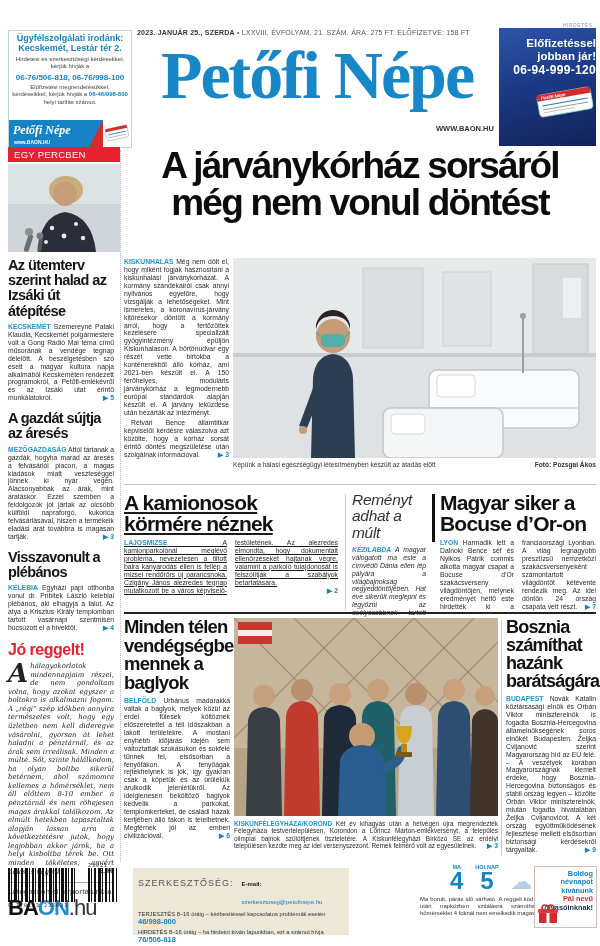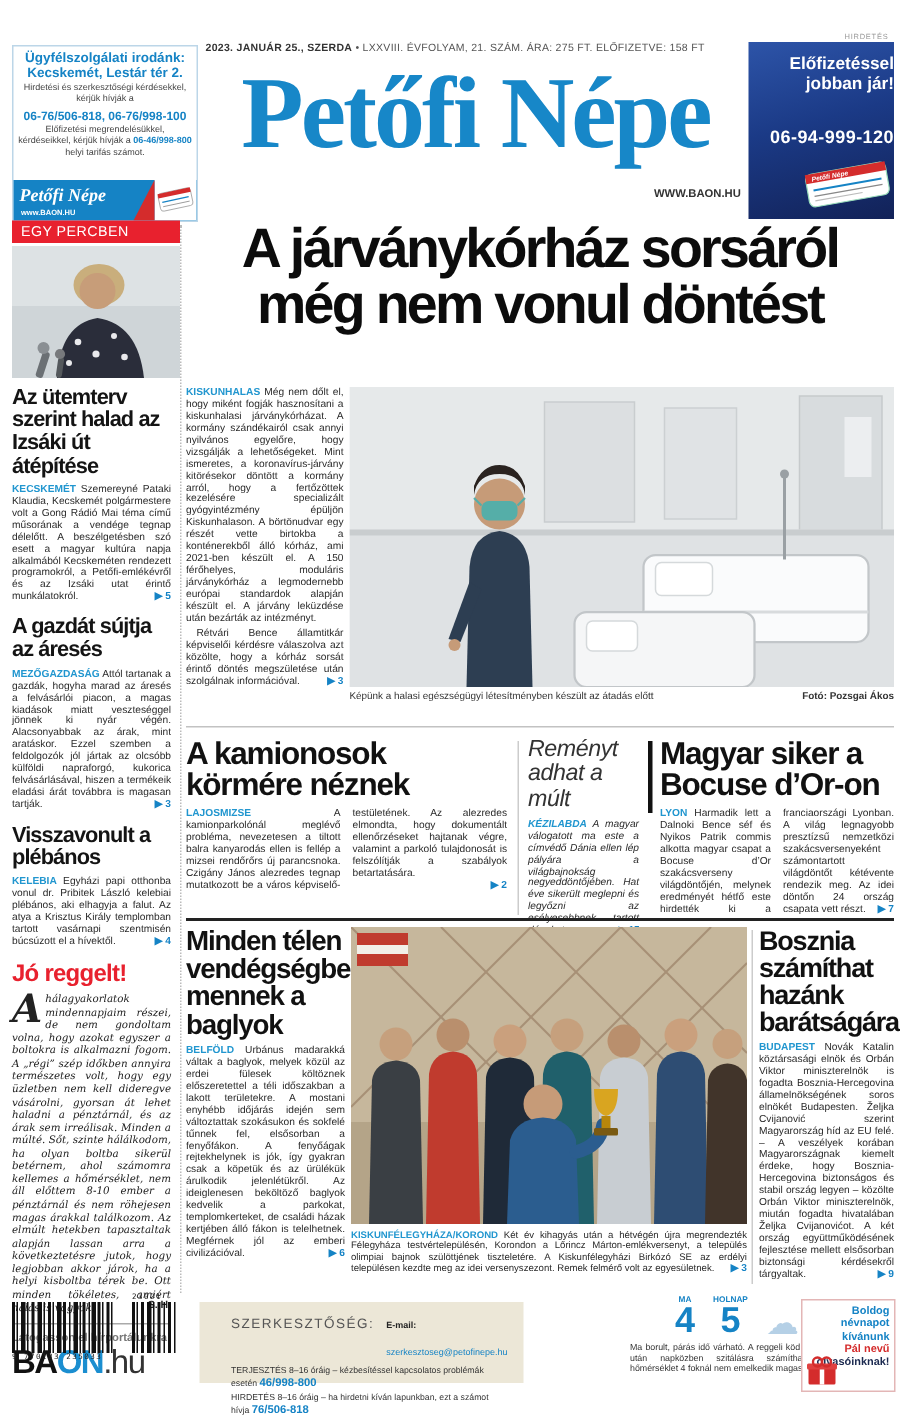--- a/index.html
+++ b/index.html
@@ -30,21 +30,21 @@
   .sb-logo-site { position:absolute; left:5px; bottom:2px; color:#fff; font-size:5px; font-weight:bold; }
   .sb-logo-tri { position:absolute; right:28px; top:0; width:0; height:0;
     border-bottom:27px solid #d42c2c; border-left:14px solid transparent; }
   .sb-logo-white { position:absolute; right:0; top:0; width:28px; height:27px; background:#fff; }
 
   .ad-tag { left:563px; top:22px; font-size:5px; color:#999; letter-spacing:.5px; }
   .subscribe-ad { left:499px; top:28px; width:97px; height:118px; text-align:right;
     background:linear-gradient(165deg,#2d54a8 0%, #1b3a86 45%, #122258 100%);
     color:#fff; padding-top:9px; }
   .ad-line { font-size:11.5px; font-weight:bold; line-height:1.15; }
-  .ad-phone { font-size:12px; font-weight:bold; margin-top:21px; letter-spacing:.3px; }
+  .ad-phone { font-size:12px; font-weight:bold; margin-top:0; letter-spacing:.3px; }
 
   
   .egy-percben { left:8px; top:147px; width:112px; background:#e8212e; color:#fff;
     font-weight:normal; font-size:9.5px; padding:2px 0 2px 6px; letter-spacing:.3px; }
   .photo-woman { left:8px; top:164px; width:112px; height:88px; }
   .left-col { left:8px; top:258px; width:106px; }
   .art { margin-bottom:9px; }
   .art-title { font-weight:bold; font-size:14.5px; line-height:1.05; letter-spacing:-.6px; color:#141414; margin-bottom:4px; }
   .body-txt { position:relative; font-size:6.8px; line-height:1.17; text-align:justify; color:#2a2a2a; }
   .lead { color:#2196cf; font-weight:bold; }
@@ -71,38 +71,38 @@
   .main-story .body-txt { margin-bottom:2px; }
   .indent { text-indent:7px; }
   .photo-hospital { left:233px; top:258px; width:363px; height:200px; }
   .caption-row { left:233px; top:461px; width:363px; font-size:6.6px; color:#333; display:flex; justify-content:space-between; }
   .caption-credit { font-weight:bold; white-space:nowrap; margin-left:8px; }
   .hrule { border-top:1px solid #c2c2c2; height:0; }
   .hrule-dark { border-top:2px solid #222; height:0; }
 
   
   .mid-title { font-weight:bold; font-size:21px; letter-spacing:-.8px; line-height:1.0; color:#111; margin-bottom:5px; }
-  .kamion { left:124px; top:492px; width:214px; }
+  .kamion { left:124px; top:492px; width:214px;text-decoration:underline; }
   .twocol { column-count:2; column-gap:8px; }
   .remeny { left:352px; top:492px; width:74px;font-style:italic; }
   .remeny-title { font-size:15.5px; font-weight:normal; color:#333; line-height:1.05; letter-spacing:-.3px; margin-bottom:5px; }
   .vbar-thin { border-left:1px solid #ccc; width:0; }
   .vbar-thick { border-left:3px solid #111; width:0; }
   .bocuse { left:440px; top:492px; width:156px; }
 
   
   .baglyok { left:124px; top:618px; width:106px; }
   .baglyok .mid-title { font-size:18.5px; }
   .photo-wrestling { left:234px; top:618px; width:264px; height:198px; }
   .wrest-caption { left:234px; top:820px; width:264px; }
   .bosznia { left:506px; top:618px; width:90px; }
   .bosznia .mid-title { font-size:18px; }
 
   
-  .footer-box { left:133px; top:868px; width:216px; height:54px; background:#ece7d7; padding:4px 21px; }
+  .footer-box { left:133px; top:868px; width:216px; height:67px; background:#ece7d7; padding:4px 5px; }
   .fb-row1 { display:flex; align-items:baseline; gap:8px; }
   .fb-label { font-size:9px; color:#555; letter-spacing:1px; }
   .fb-email-label { font-size:6px; font-weight:bold; color:#222; }
   .fb-email { font-size:6px; color:#1583c5; }
   .fb-line { font-size:5.8px; color:#333; margin-top:3px; }
   .fb-phone { color:#1583c5; font-weight:bold; font-size:7.5px; }
   .weather { left:420px; top:864px; width:140px; }
   .w-row { display:flex; align-items:flex-end; gap:12px; padding-left:30px; }
   .w-cell { text-align:center; }
   .w-label { font-size:5.5px; font-weight:bold; color:#1583c5; }

